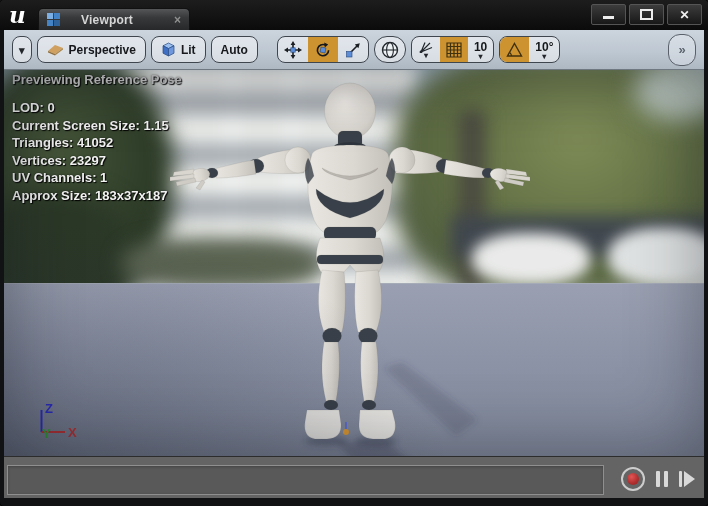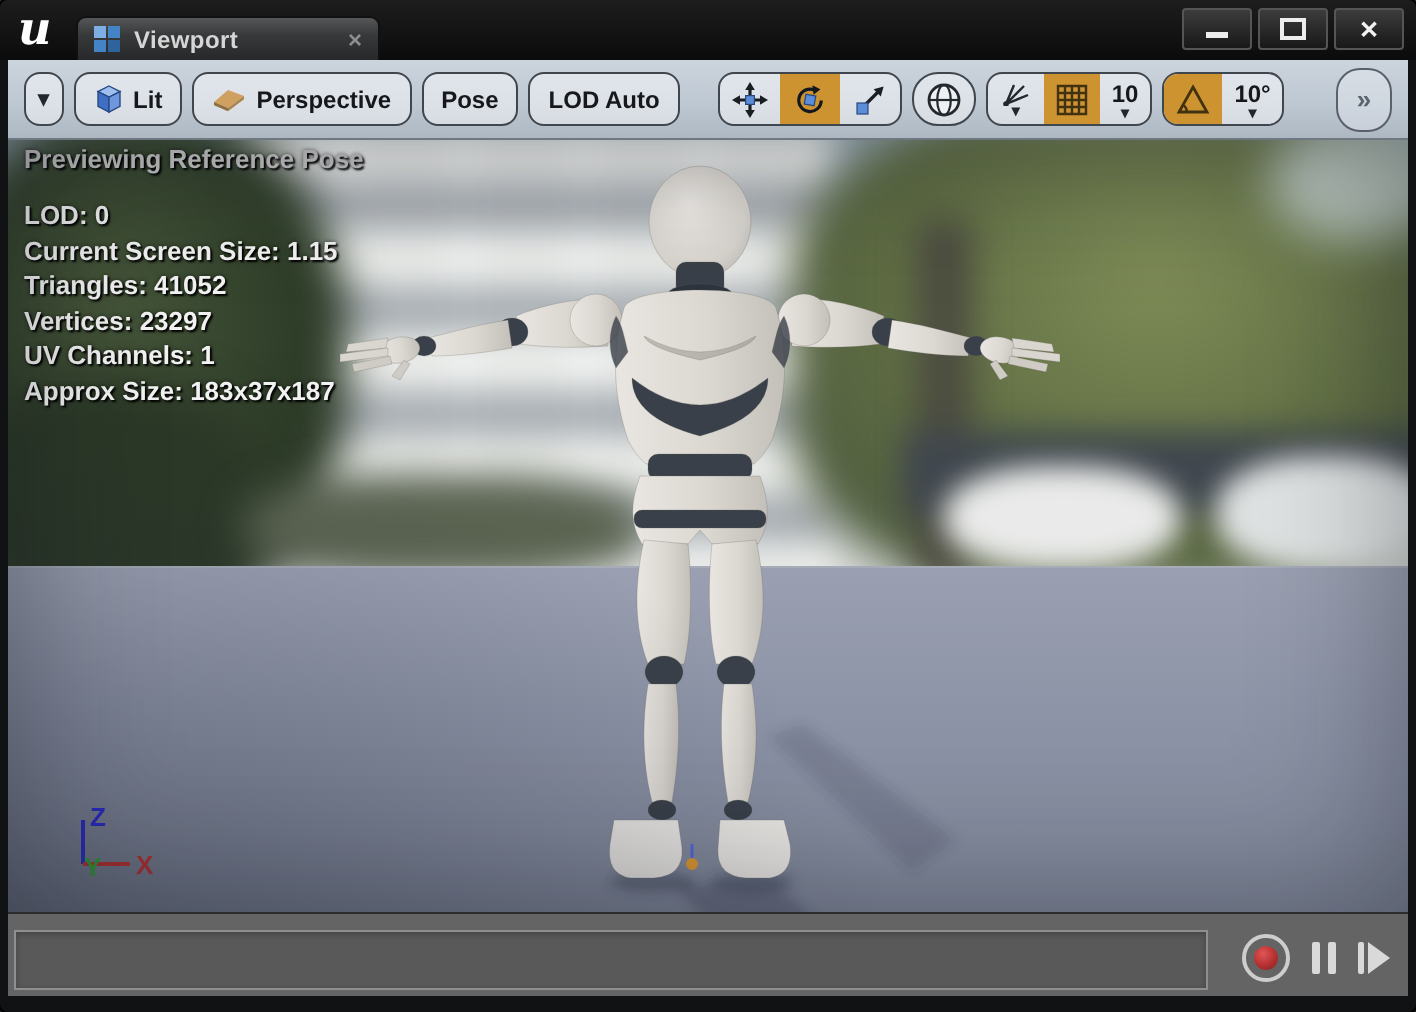--- a/index.html
+++ b/index.html
@@ -1,21 +1,21 @@
 <!DOCTYPE html>
 <html><head>
 <meta charset="utf-8">
 <style>
   html,body{margin:0;padding:0;background:#2a2a2a;overflow:hidden;font-family:"Liberation Sans",sans-serif;}
   .window{position:relative;width:708px;height:506px;background:#101214;border-radius:4px;overflow:hidden;box-shadow:0 0 0 1px #000;}
 
   
   .titlebar{position:absolute;left:0;top:0;width:708px;height:30px;background:linear-gradient(180deg,#1d1d1d 0%,#0b0b0b 100%);}
   .ue-logo{position:absolute;left:9px;top:0px;color:#fff;font-family:"DejaVu Serif",serif;font-style:italic;font-weight:bold;font-size:23px;line-height:30px;}
-  .tab{position:absolute;left:38px;top:8px;width:152px;height:22px;border-radius:5px 5px 0 0;background:linear-gradient(180deg,#545658 0%,#37393b 40%,#26282a 100%);display:flex;align-items:center;padding:0 8px;box-sizing:border-box;gap:7px;border:1px solid #111;border-bottom:none;}
+  .tab{position:absolute;left:38px;top:8px;width:152px;height:22px;border-radius:5px 5px 0 0;background:linear-gradient(180deg,#545658 0%,#37393b 40%,#26282a 100%);display:flex;align-items:center;padding:0 8px;box-sizing:border-box;gap:21px;border:1px solid #111;border-bottom:none;}
   .tab-icon{width:13px;height:13px;display:grid;grid-template-columns:6px 6px;grid-template-rows:6px 6px;gap:1px;}
   .tab-icon span{display:block;}
   .tab-icon .q1{background:#7cb0e4;}
   .tab-icon .q2{background:#4484c6;}
   .tab-icon .q3{background:#4484c6;}
   .tab-icon .q4{background:#2f639c;}
   .tab-label{flex:1;color:#d6d6d6;font-size:12px;font-weight:bold;letter-spacing:.2px;}
   .tab-close{color:#8f8f8f;font-size:12px;font-weight:bold;cursor:default;}
   .win-controls{position:absolute;right:6px;top:4px;display:flex;gap:3px;}
   .win-btn{width:33px;height:19px;background:linear-gradient(180deg,#3c3c3c 0%,#181818 100%);border:1px solid #555;border-radius:2px;display:flex;align-items:center;justify-content:center;}
@@ -104,44 +104,41 @@
     </div>
   </div>
 
   <div class="toolbar">
 
     <div class="tbtn icon-only">
       <span class="caret" style="font-size:11px;">▾</span>
     </div>
 
     <div class="tbtn">
+      <svg width="17" height="13">
+        <polygon points="1,8 8,2 16,5 8,11" fill="#cfa05f"></polygon>
+        <polygon points="1,8 8,11 8,12.6 1,9.6" fill="#8f6f3d"></polygon>
+        <polygon points="8,11 16,5 16,6.6 8,12.6" fill="#a9854c"></polygon>
+      </svg>
+      <span>Perspective</span>
+    </div>
+
+    <div class="tbtn">
       <svg width="15" height="15">
         <polygon points="7.5,1 13,3.8 7.5,6.6 2,3.8" fill="#9dbff0" stroke="#274a84" stroke-width=".7"></polygon>
         <polygon points="2,3.8 7.5,6.6 7.5,14 2,11.2" fill="#3f6fc4" stroke="#274a84" stroke-width=".7"></polygon>
         <polygon points="13,3.8 7.5,6.6 7.5,14 13,11.2" fill="#6e97de" stroke="#274a84" stroke-width=".7"></polygon>
       </svg>
       <span>Lit</span>
     </div>
 
     <div class="tbtn">
-      <svg width="17" height="13">
-        <polygon points="1,8 8,2 16,5 8,11" fill="#cfa05f"></polygon>
-        <polygon points="1,8 8,11 8,12.6 1,9.6" fill="#8f6f3d"></polygon>
-        <polygon points="8,11 16,5 16,6.6 8,12.6" fill="#a9854c"></polygon>
-      </svg>
-      <span>Perspective</span>
-    </div>
-
-    <div class="tbtn">
-      <span>Pose</span>
-    </div>
-
-    <div class="tbtn">
-      <span>LOD Auto</span>
-    </div>
+      <span>Auto</span>
+    </div>
+
 
 
     <div class="spacer-lg"></div>
 
     <div class="tgroup">
       <div class="seg">
         <svg width="18" height="18">
           <line x1="9" y1="3" x2="9" y2="15" stroke="#1a1d21" stroke-width="1.6"></line>
           <line x1="3" y1="9" x2="15" y2="9" stroke="#1a1d21" stroke-width="1.6"></line>
           <polygon points="9,0 6.6,4 11.4,4" fill="#1a1d21"></polygon>

